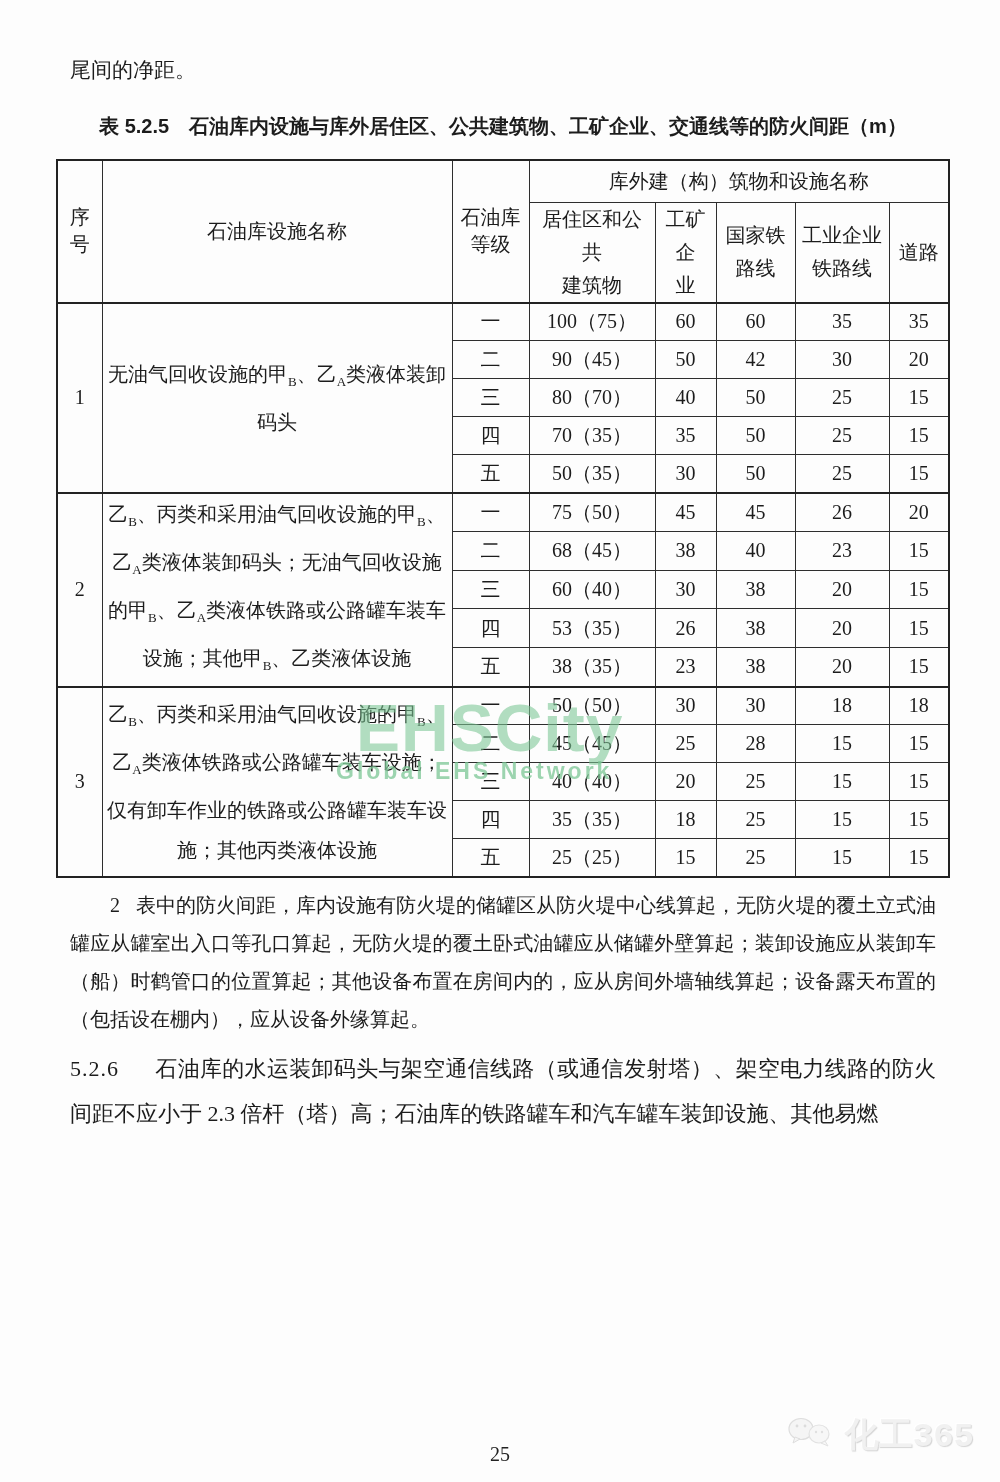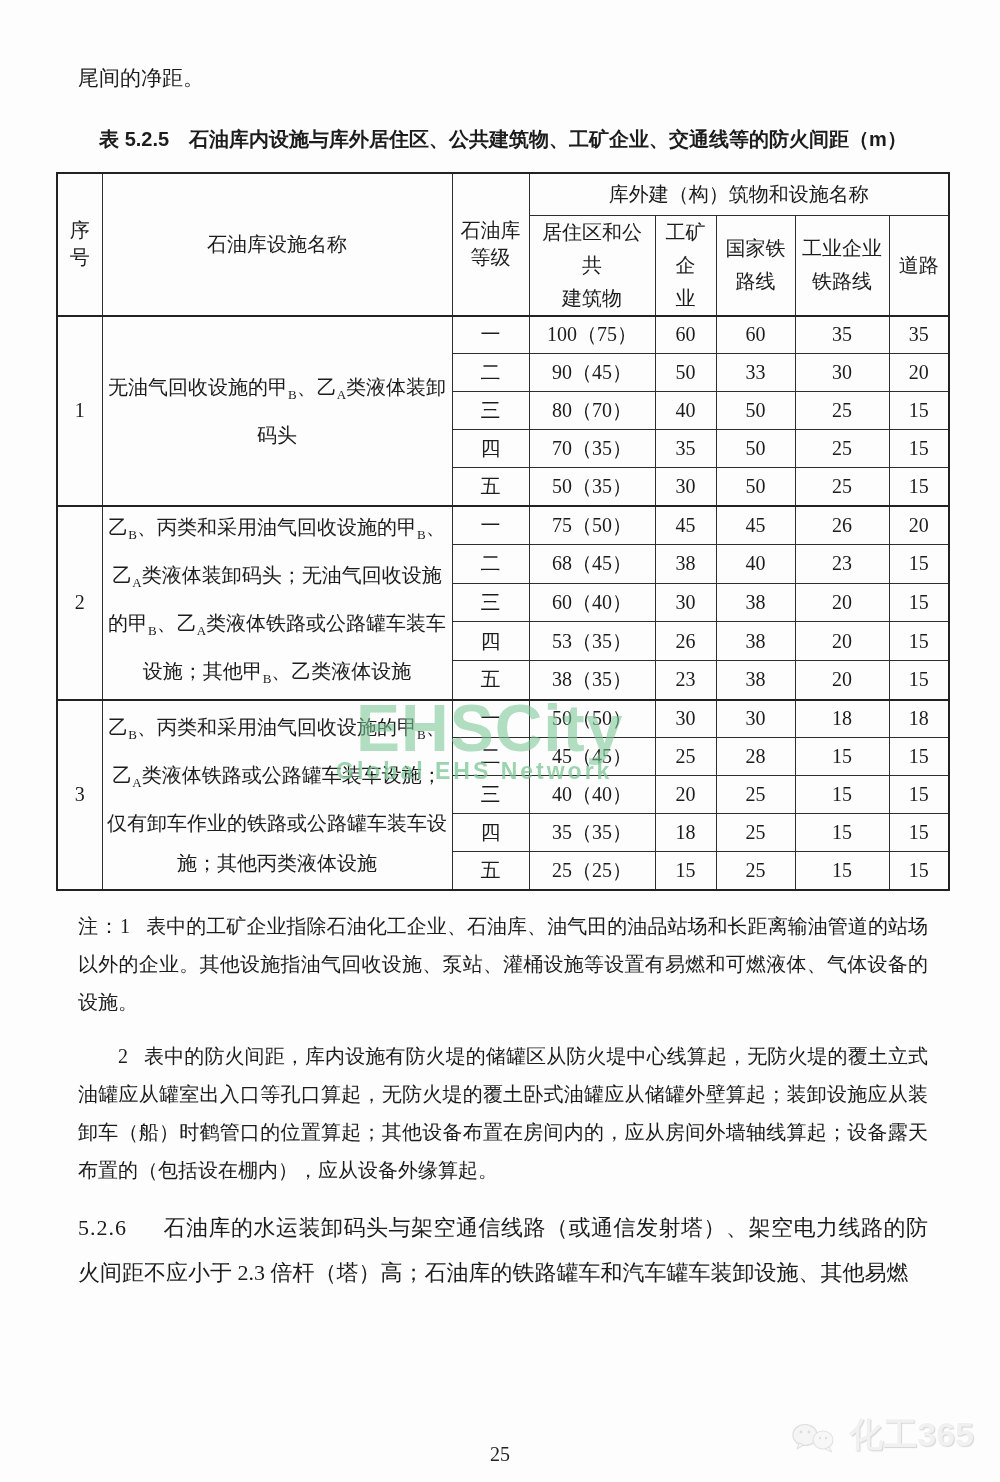--- a/index.html
+++ b/index.html
@@ -6,21 +6,21 @@
   .page{
     position:relative;
     width:1000px;height:1482px;
     background:#fdfdfd;
     box-sizing:border-box;
     padding:40px 56px 0 62px;
     font-family:"Liberation Serif","DejaVu Serif",serif;
     color:#1c1c1c;
     overflow:hidden;
   }
-  .para{margin:16px;font-size:21px;line-height:45px;text-align:justify;}
+  .para{margin:8px;font-size:21px;line-height:45px;text-align:justify;}
   .clause{font-size:22px;}
   .clause .cnum{margin-right:36px;letter-spacing:1px;}
   .indent{text-indent:2em;}
   .inline-num{margin-right:18px;}
   .note{font-size:20px;line-height:38px;}
   .note .note-label{letter-spacing:1px;}
   .note .note-num{margin-right:16px;}
   .table-caption{
     margin:11px;
     font-family:"Liberation Sans","DejaVu Sans",sans-serif;
@@ -58,22 +58,22 @@
     color:var(--wm-color,#7cc795);opacity:0.58;
   }
   .wm-sub{
     position:absolute;left:336px;top:758px;z-index:5;pointer-events:none;
     font-family:"Liberation Sans","DejaVu Sans",sans-serif;
     font-weight:bold;font-size:23px;letter-spacing:3px;
     color:var(--wm-color,#7cc795);opacity:0.75;
   }
   .footer-wm{
     position:absolute;right:26px;bottom:24px;z-index:4;
-    display:flex;align-items:flex-end;gap:10px;
-    font-family:Liberation Sans, sans-serif;
+    display:flex;align-items:flex-start;gap:10px;
+    font-family:Liberation Mono, monospace;
     font-weight:bold;font-size:34px;
     color:#f1f1f1;
     text-shadow:1px 1px 1px #d4d4d4, -1px -1px 0 #ffffff;
   }
   .page-number{
     position:absolute;left:0;right:0;bottom:16px;
     text-align:center;font-size:20px;color:#222;margin:0;
   }
 </style>
 </head>
@@ -128,21 +128,21 @@
         <td>100（75）</td>
         <td>60</td>
         <td>60</td>
         <td>35</td>
         <td>35</td>
       </tr>
       <tr>
         <td>二</td>
         <td>90（45）</td>
         <td>50</td>
-        <td>33</td>
+        <td>42</td>
         <td>30</td>
         <td>20</td>
       </tr>
       <tr>
         <td>三</td>
         <td>80（70）</td>
         <td>40</td>
         <td>50</td>
         <td>25</td>
         <td>15</td>
@@ -246,21 +246,20 @@
         <td>25（25）</td>
         <td>15</td>
         <td>25</td>
         <td>15</td>
         <td>15</td>
       </tr>
     </tbody>
   </table>
 
   <div class="notes">
-    <p class="para note"><span class="note-label">注：</span><span class="note-num">1</span><span>表中的工矿企业指除石油化工企业、石油库、油气田的油品站场和长距离输油管道的站场以外的企业。其他设施指油气回收设施、泵站、灌桶设施等设置有易燃和可燃液体、气体设备的设施。</span></p>
     <p class="para note indent"><span class="note-num">2</span><span>表中的防火间距，库内设施有防火堤的储罐区从防火堤中心线算起，无防火堤的覆土立式油罐应从罐室出入口等孔口算起，无防火堤的覆土卧式油罐应从储罐外壁算起；装卸设施应从装卸车（船）时鹤管口的位置算起；其他设备布置在房间内的，应从房间外墙轴线算起；设备露天布置的（包括设在棚内），应从设备外缘算起。</span></p>
   </div>
 
   <p class="para clause"><span class="cnum">5.2.6</span><span>石油库的水运装卸码头与架空通信线路（或通信发射塔）、架空电力线路的防火间距不应小于 2.3 倍杆（塔）高；石油库的铁路罐车和汽车罐车装卸设施、其他易燃</span></p>
 
   <div class="wm-main">EHSCity</div>
   <div class="wm-sub">Global EHS Network</div>
 
   <div class="footer-wm">
     <span style="display:inline-block;line-height:0;">

